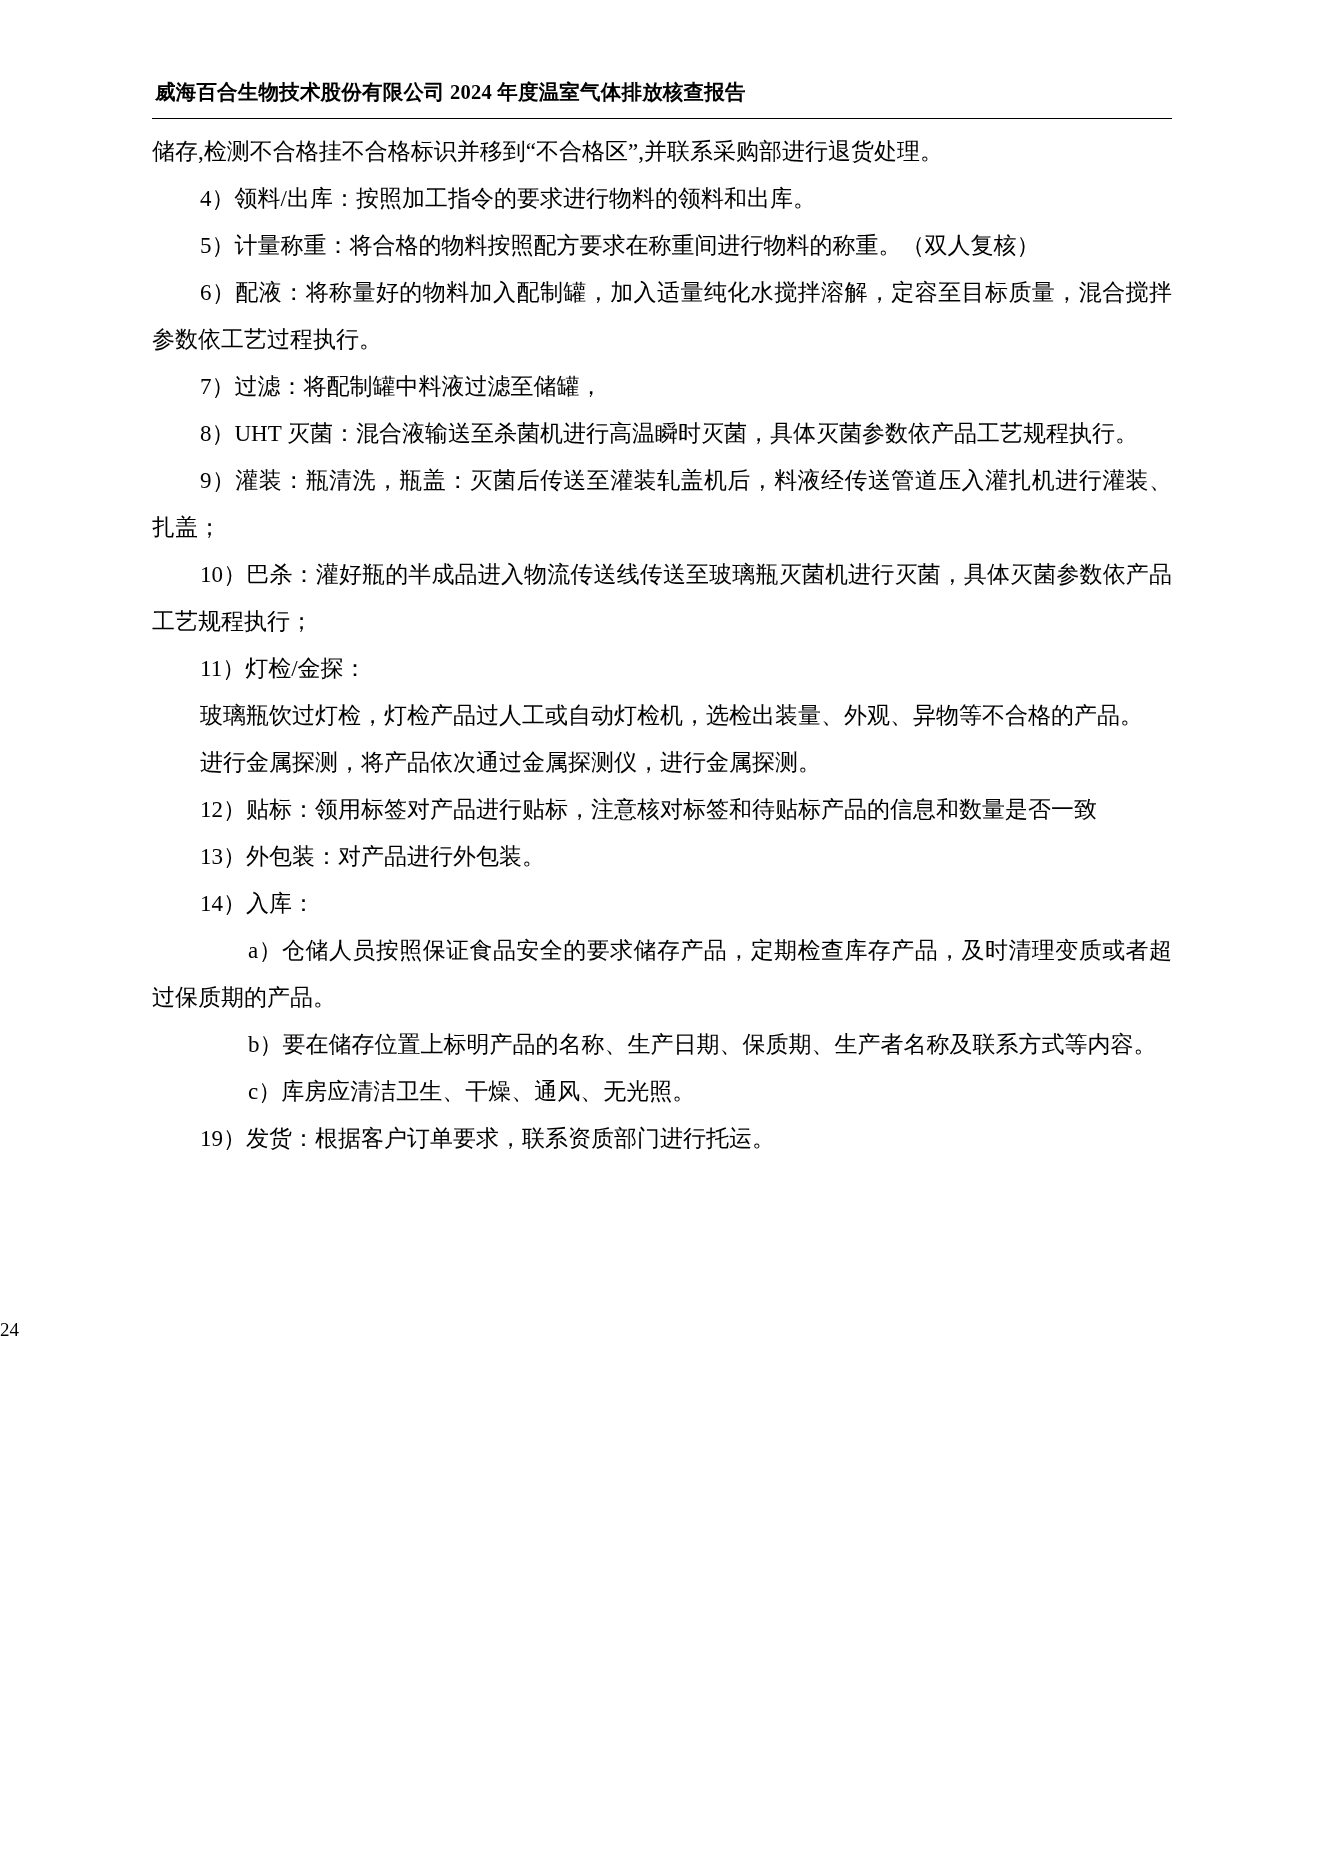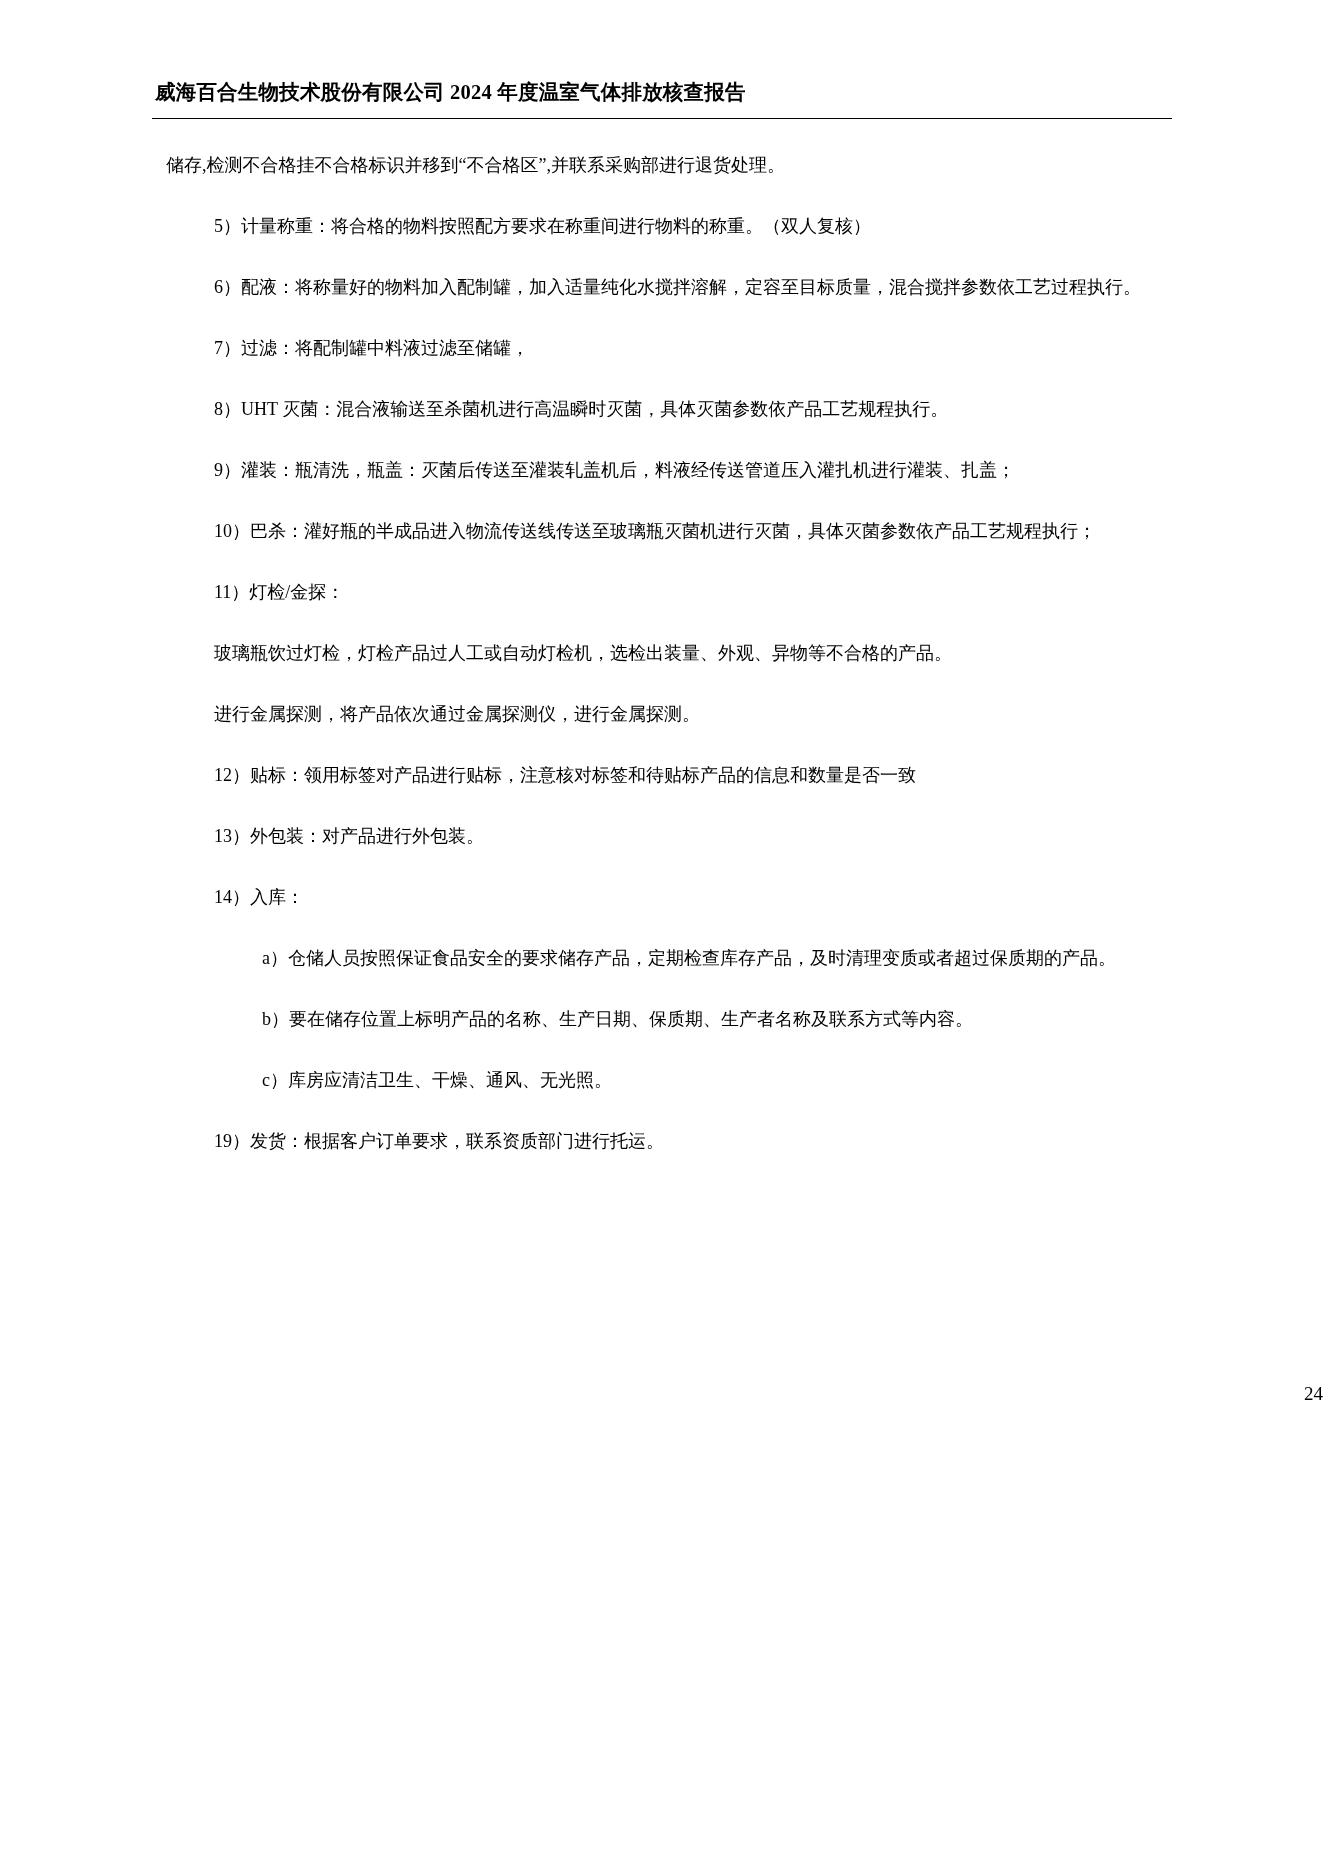--- a/index.html
+++ b/index.html
@@ -45,48 +45,49 @@
     position: absolute;
     top: 128px;
     left: 152px;
     width: 1020px;
     font-size: 22.5px;
     line-height: 47px;
     text-align: justify;
     text-justify: inter-ideograph;
   }
   .content p {
-    margin: 14px;
+    margin: 0;
     padding: 0;
-    font-size: 18px;
+    font-size: 23px;
     line-height: 47px;
   }
   .indent1 { text-indent: 48px; }
   .indent2 { text-indent: 96px; }
   .noindent { text-indent: 0; }
   .pagenum {
     position: absolute;
-    top: 1383px;
+    top: 1319px;
     left: 0;
     width: 1323px;
-    text-align: right;
+    text-align: left;
     font-size: 19px;
     font-family: "Liberation Serif", "DejaVu Serif", serif;
   }
 </style>
 </head>
 <body>
 
 <div class="page">
 
   <div class="header">威海百合生物技术股份有限公司 2024 年度温室气体排放核查报告</div>
   <div class="header-rule"></div>
 
   <div class="content">
     <p class="noindent">储存,检测不合格挂不合格标识并移到“不合格区”,并联系采购部进行退货处理。</p>
+    <p class="indent1">4）领料/出库：按照加工指令的要求进行物料的领料和出库。</p>
     <p class="indent1">5）计量称重：将合格的物料按照配方要求在称重间进行物料的称重。（双人复核）</p>
     <p class="indent1">6）配液：将称量好的物料加入配制罐，加入适量纯化水搅拌溶解，定容至目标质量，混合搅拌参数依工艺过程执行。</p>
     <p class="indent1">7）过滤：将配制罐中料液过滤至储罐，</p>
     <p class="indent1">8）UHT 灭菌：混合液输送至杀菌机进行高温瞬时灭菌，具体灭菌参数依产品工艺规程执行。</p>
     <p class="indent1">9）灌装：瓶清洗，瓶盖：灭菌后传送至灌装轧盖机后，料液经传送管道压入灌扎机进行灌装、扎盖；</p>
     <p class="indent1">10）巴杀：灌好瓶的半成品进入物流传送线传送至玻璃瓶灭菌机进行灭菌，具体灭菌参数依产品工艺规程执行；</p>
     <p class="indent1">11）灯检/金探：</p>
     <p class="indent1">玻璃瓶饮过灯检，灯检产品过人工或自动灯检机，选检出装量、外观、异物等不合格的产品。</p>
     <p class="indent1">进行金属探测，将产品依次通过金属探测仪，进行金属探测。</p>
     <p class="indent1">12）贴标：领用标签对产品进行贴标，注意核对标签和待贴标产品的信息和数量是否一致</p>

